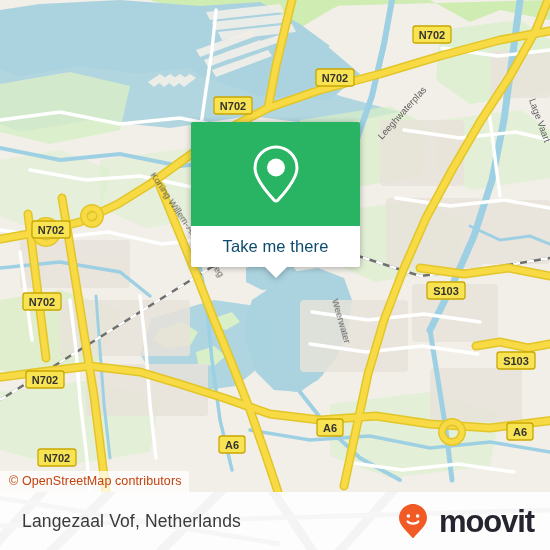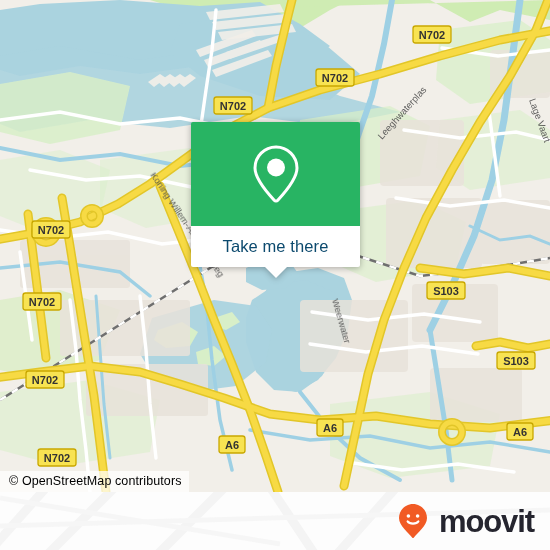--- a/index.html
+++ b/index.html
@@ -11,21 +11,21 @@
   #app{position:relative;width:550px;height:550px;overflow:hidden;}
 
   
   .map{position:absolute;left:0;top:0;width:550px;height:492px;overflow:hidden;background:#f2efe9;}
   .map svg{display:block;}
 
   
   .attrib{
     position:absolute;left:0;bottom:0;
     background:rgba(255,255,255,.72);
-    font-size:12.5px;color:#000000;
+    font-size:12.5px;color:#c2410c;
     padding:3px 7px 3px 9px;
     letter-spacing:.1px;
     white-space:nowrap;
     line-height:15px;
   }
 
   
   .popup{
     position:absolute;left:191px;top:122px;width:169px;
     filter:drop-shadow(0 1px 3px rgba(0,0,0,.30));
@@ -317,20 +317,21 @@
         <path d="M150,70 L240,-20"></path>
         <path d="M260,-20 L320,70"></path>
         <path d="M330,70 L410,-20"></path>
       </g>
       <g stroke="#f2f2f2" stroke-width="5" fill="none">
         <path d="M0,34 L550,18"></path>
         <path d="M0,6 L280,52"></path>
       </g>
     </svg>
 
+    <div class="footer-title">Langezaal Vof, Netherlands</div>
 
     <div class="brand">
       <svg width="30" height="36" viewBox="0 0 30 36">
         <path d="M15,1 C7.3,1 1,7.3 1,15 C1,23 11,30 14.1,34.4 A1.1,1.1 0 0 0 15.9,34.4
                  C19,30 29,23 29,15 C29,7.3 22.7,1 15,1 Z" fill="#f15a24"></path>
         <circle cx="10.4" cy="13" r="1.8" fill="#ffffff"></circle>
         <circle cx="19.6" cy="13" r="1.8" fill="#ffffff"></circle>
         <path d="M9.6,18.4 C11.6,21.4 18.4,21.4 20.4,18.4" fill="none" stroke="#ffffff" stroke-width="2.1" stroke-linecap="round"></path>
       </svg>
       <span class="brand-word">moovit</span>

